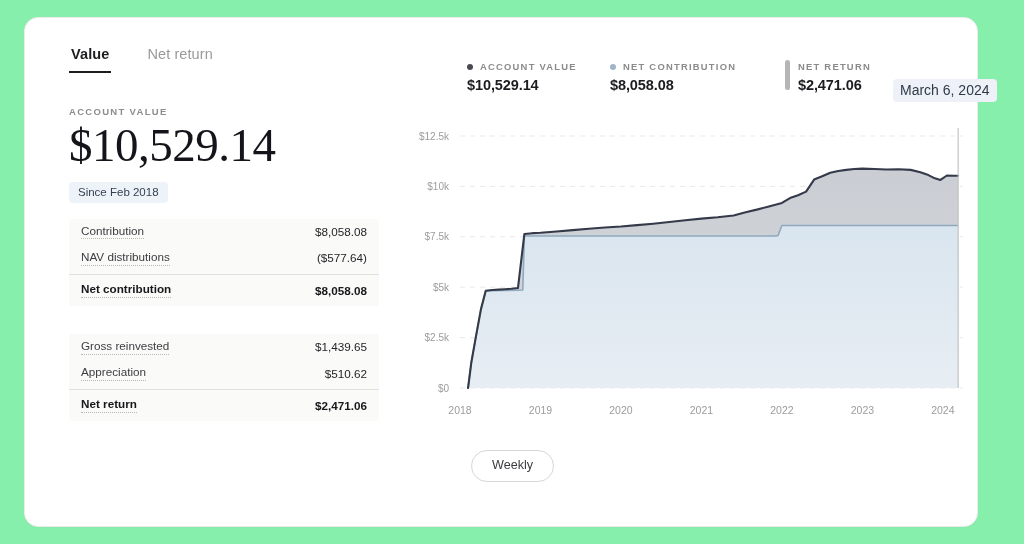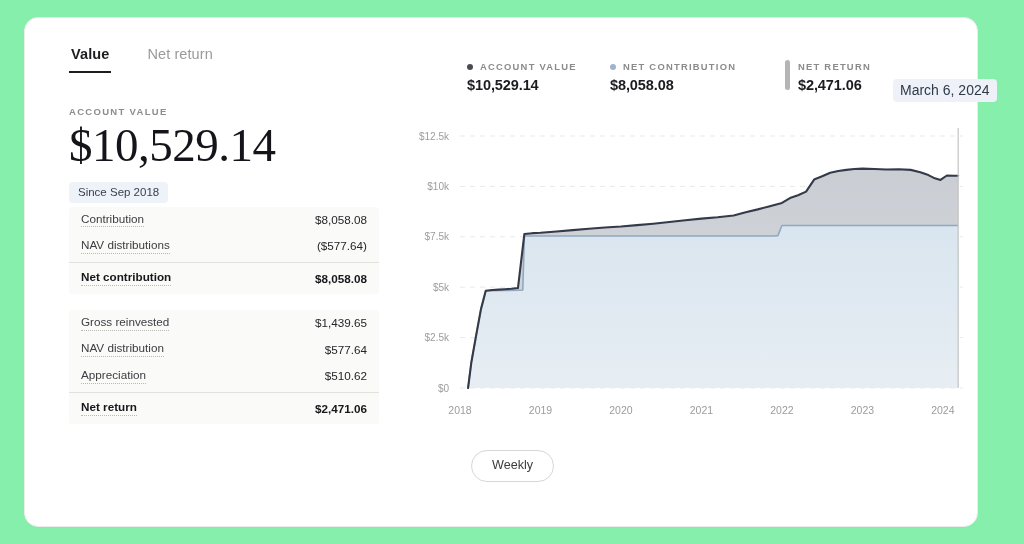--- a/index.html
+++ b/index.html
@@ -86,21 +86,21 @@
     margin-top: 11px;
     background: #eef2f9;
     color: #37424f;
     font-size: 11.5px;
     padding: 4px 9px 5px 9px;
     border-radius: 4px;
   }
 
   
   .tbl {
-    margin-top: 4px;
+    margin-top: 16px;
     width: 310px;
     background: #fafaf8;
     border-radius: 3px;
   }
   .tbl-row {
     display: flex;
     justify-content: space-between;
     align-items: baseline;
     padding: 0 12px;
     height: 26.6px;
@@ -248,21 +248,21 @@
 
     <div class="left-panel">
 
       <div class="tabs">
         <button class="tab active">Value</button>
         <button class="tab">Net return</button>
       </div>
 
       <div class="kicker">ACCOUNT VALUE</div>
       <div class="big-value">$10,529.14</div>
-      <div class="since-badge">Since Sep 2018</div>
+      <div class="since-badge">Since Feb 2018</div>
 
       
       <div class="tbl">
         <div class="tbl-row">
           <span class="lbl">Contribution</span>
           <span class="val">$8,058.08</span>
         </div>
         <div class="tbl-row">
           <span class="lbl">NAV distributions</span>
           <span class="val">($577.64)</span>
@@ -273,24 +273,20 @@
         </div>
       </div>
 
       <div class="tbl-gap"></div>
 
       
       <div class="tbl">
         <div class="tbl-row">
           <span class="lbl">Gross reinvested</span>
           <span class="val">$1,439.65</span>
-        </div>
-        <div class="tbl-row">
-          <span class="lbl">NAV distribution</span>
-          <span class="val">$577.64</span>
         </div>
         <div class="tbl-row">
           <span class="lbl">Appreciation</span>
           <span class="val">$510.62</span>
         </div>
         <div class="tbl-row total">
           <span class="lbl">Net return</span>
           <span class="val">$2,471.06</span>
         </div>
       </div>

